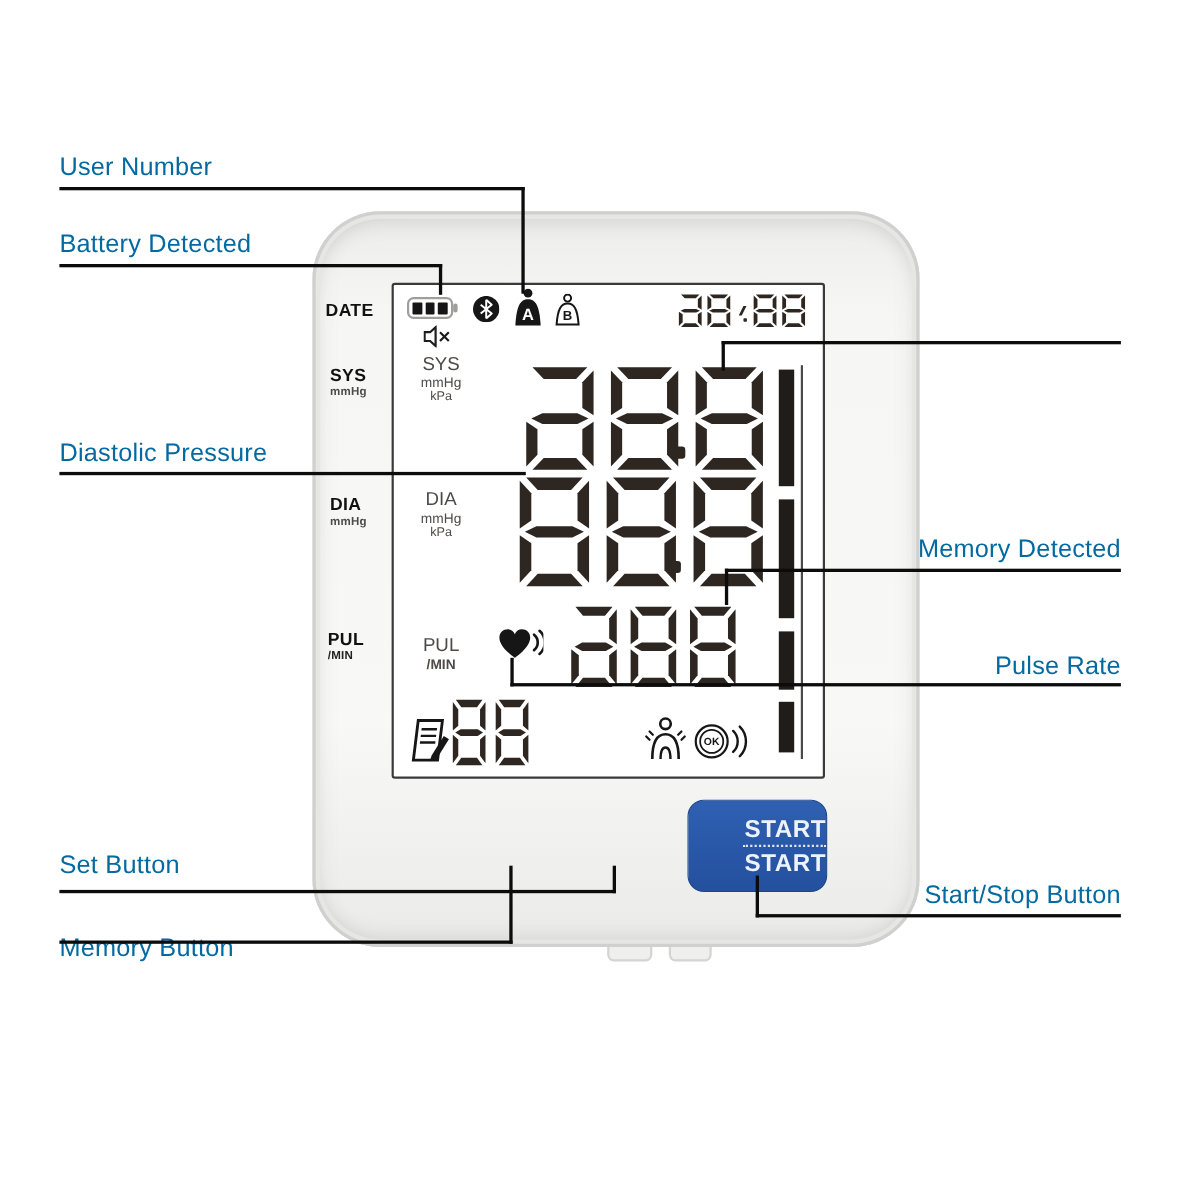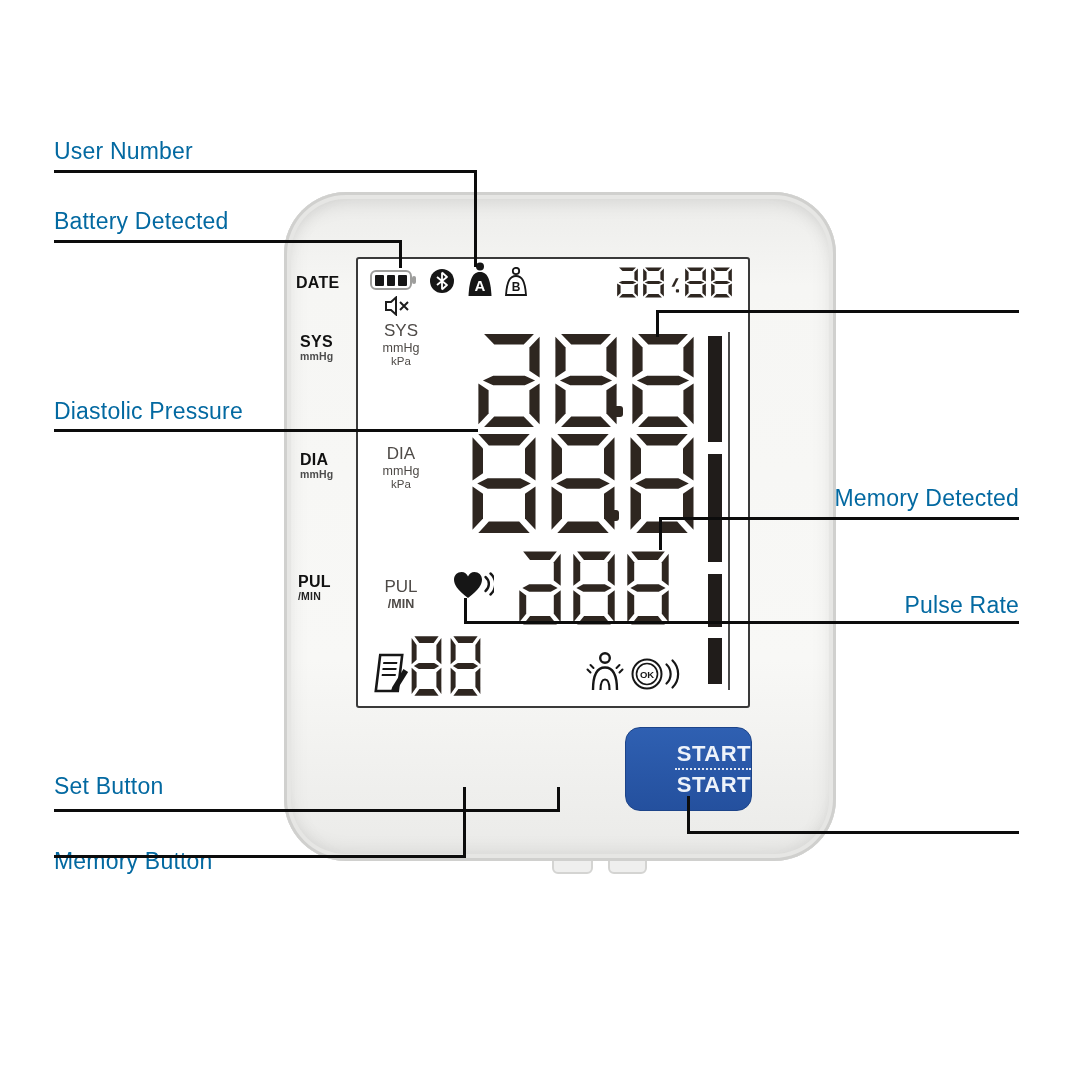--- a/index.html
+++ b/index.html
@@ -71,20 +71,21 @@
 <div class="scene">
 
   <div class="callout-label" style="left:54px;top:138px">User Number</div>
   <div class="callout-label" style="left:54px;top:208px">Battery Detected</div>
   <div class="callout-label" style="left:54px;top:398px">Diastolic Pressure</div>
   <div class="callout-label" style="left:54px;top:773px">Set Button</div>
   <div class="callout-label" style="left:54px;top:848px">Memory Button</div>
 
   <div class="callout-label right" style="top:485px">Memory Detected</div>
   <div class="callout-label right" style="top:592px">Pulse Rate</div>
+  <div class="callout-label right" style="top:800px">Start/Stop Button</div>
 
   <div class="cline h" style="left:54px;top:170px;width:423px"></div>
   <div class="cline v" style="left:474px;top:170px;height:97px"></div>
 
   <div class="cline h" style="left:54px;top:240px;width:348px"></div>
   <div class="cline v" style="left:399px;top:240px;height:28px"></div>
 
   <div class="cline h" style="left:54px;top:429px;width:424px"></div>
 
   <div class="cline h" style="left:656px;top:310px;width:363px"></div>

